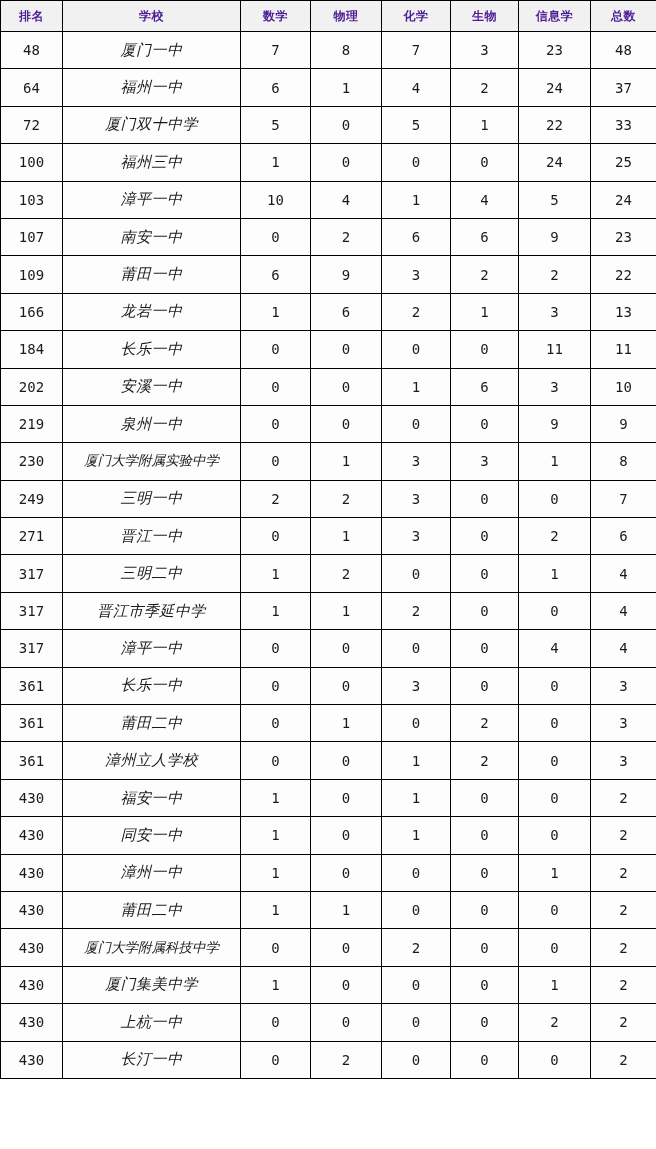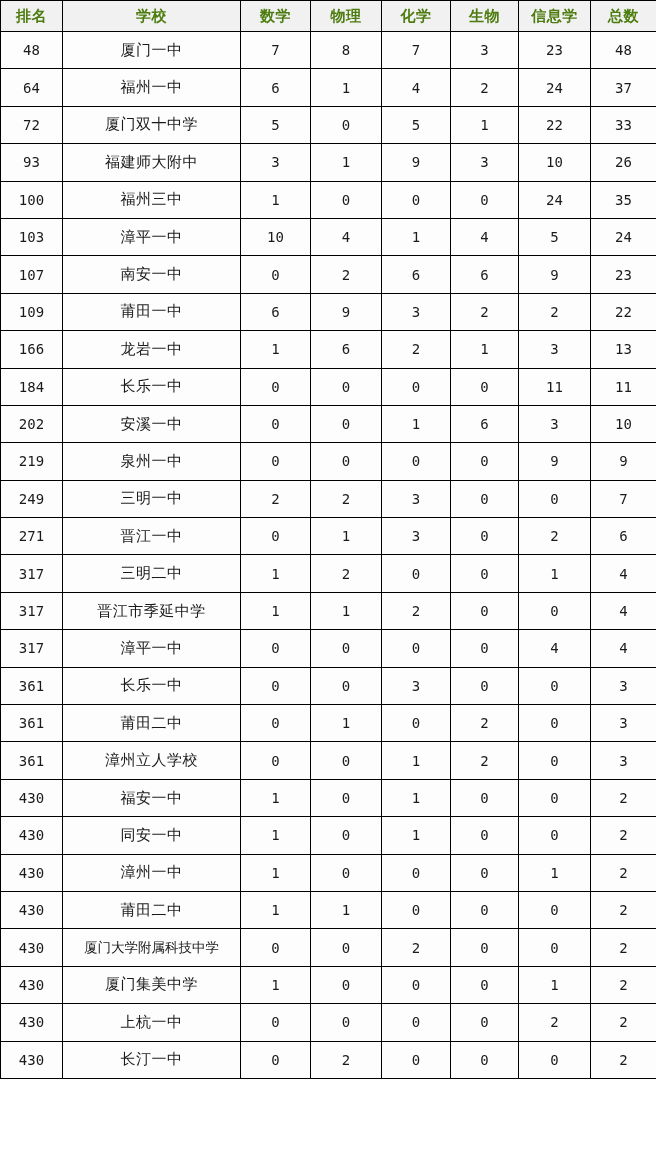--- a/index.html
+++ b/index.html
@@ -35,23 +35,23 @@
     text-align: center;
     vertical-align: middle;
     padding: 0;
     overflow: hidden;
     white-space: nowrap;
   }
 
   #rank-table thead th {
     height: 30px;
     background: #f1f1f1;
-    color: #4d7c0f;
+    color: #4c1d95;
     font-weight: bold;
-    font-size: 15px;
+    font-size: 12px;
     letter-spacing: 0.5px;
   }
 
   #rank-table tbody td {
     height: 36.4px;
     background: #fdfdfd;
     color: #1a1a1a;
     font-weight: normal;
     font-size: 15px;
   }
@@ -62,20 +62,21 @@
   }
 
   #rank-table tbody td.num-cell {
     font-size: 14px;
     font-family: "DejaVu Sans Mono", "Liberation Mono", monospace;
   }
 
   #rank-table tbody td.school-cell {
     font-size: 15px;
     letter-spacing: 0.5px;
+    font-style: italic;
   }
 
   #rank-table tbody tr.long-name td.school-cell {
     font-size: 13.5px;
     letter-spacing: 0px;
   }
 </style>
 </head>
 <body>
 
@@ -127,38 +128,28 @@
         <td class="rank-cell">72</td>
         <td class="school-cell">厦门双十中学</td>
         <td class="num-cell">5</td>
         <td class="num-cell">0</td>
         <td class="num-cell">5</td>
         <td class="num-cell">1</td>
         <td class="num-cell">22</td>
         <td class="num-cell">33</td>
       </tr>
       <tr>
-        <td class="rank-cell">93</td>
-        <td class="school-cell">福建师大附中</td>
-        <td class="num-cell">3</td>
-        <td class="num-cell">1</td>
-        <td class="num-cell">9</td>
-        <td class="num-cell">3</td>
-        <td class="num-cell">10</td>
-        <td class="num-cell">26</td>
-      </tr>
-      <tr>
         <td class="rank-cell">100</td>
         <td class="school-cell">福州三中</td>
         <td class="num-cell">1</td>
         <td class="num-cell">0</td>
         <td class="num-cell">0</td>
         <td class="num-cell">0</td>
         <td class="num-cell">24</td>
-        <td class="num-cell">35</td>
+        <td class="num-cell">25</td>
       </tr>
       <tr>
         <td class="rank-cell">103</td>
         <td class="school-cell">漳平一中</td>
         <td class="num-cell">10</td>
         <td class="num-cell">4</td>
         <td class="num-cell">1</td>
         <td class="num-cell">4</td>
         <td class="num-cell">5</td>
         <td class="num-cell">24</td>
@@ -216,20 +207,30 @@
       <tr>
         <td class="rank-cell">219</td>
         <td class="school-cell">泉州一中</td>
         <td class="num-cell">0</td>
         <td class="num-cell">0</td>
         <td class="num-cell">0</td>
         <td class="num-cell">0</td>
         <td class="num-cell">9</td>
         <td class="num-cell">9</td>
       </tr>
+      <tr class="long-name">
+        <td class="rank-cell">230</td>
+        <td class="school-cell">厦门大学附属实验中学</td>
+        <td class="num-cell">0</td>
+        <td class="num-cell">1</td>
+        <td class="num-cell">3</td>
+        <td class="num-cell">3</td>
+        <td class="num-cell">1</td>
+        <td class="num-cell">8</td>
+      </tr>
       <tr>
         <td class="rank-cell">249</td>
         <td class="school-cell">三明一中</td>
         <td class="num-cell">2</td>
         <td class="num-cell">2</td>
         <td class="num-cell">3</td>
         <td class="num-cell">0</td>
         <td class="num-cell">0</td>
         <td class="num-cell">7</td>
       </tr>

